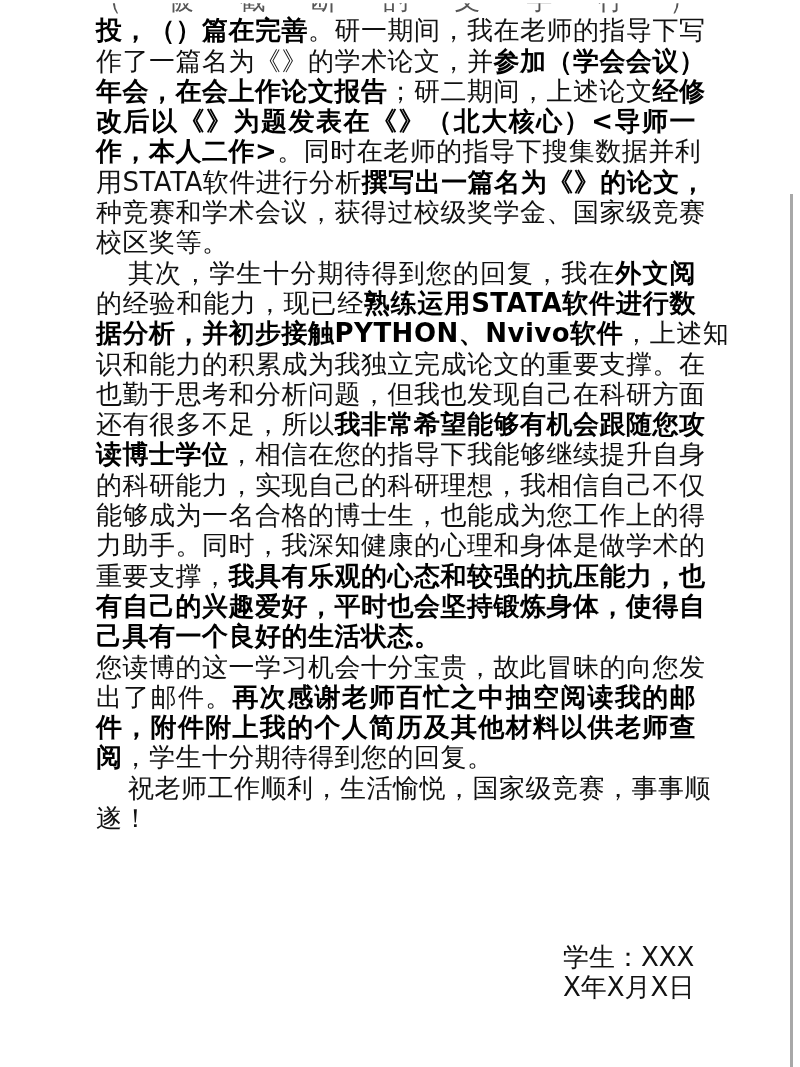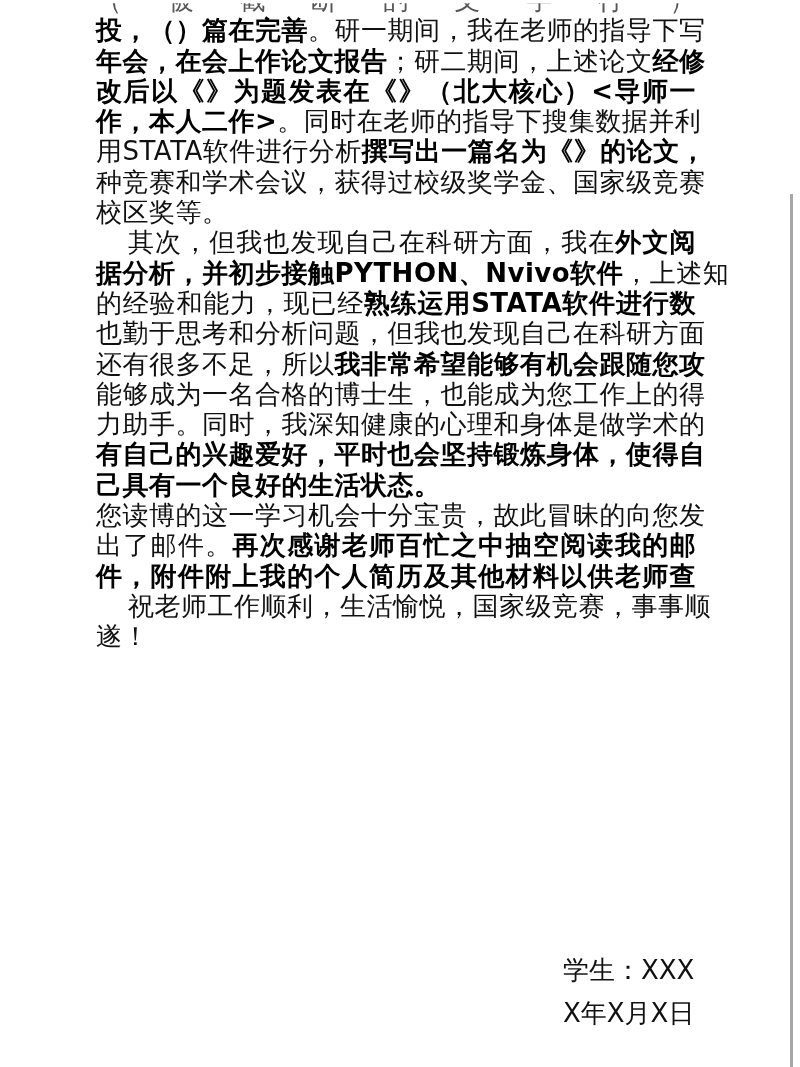--- a/index.html
+++ b/index.html
@@ -53,56 +53,61 @@
   .signature {
     position: absolute;
     left: 563px;
     top: 942px;
     font-size: 26px;
     line-height: 30.3px;
   }
   .signature .sig-line {
     display: block;
     white-space: nowrap;
-    margin-top: 13px;
   }
   .scrollbar {
     position: absolute;
     left: 790px;
     top: 194px;
     width: 3px;
     height: 873px;
     background: #a8a8a8;
   }
 </style>
 </head>
 <body>
 
 <div class="page">
   <div class="letter-body" id="letter-body">
     <span class="line partial">（被截断的文字行）</span>
   <span class="line"><span class="seg bold">投，（）篇在完善</span><span class="seg">。研一期间，我在老师的指导下写</span></span>
+      <span class="line"><span class="seg">作了一篇名为《》的学术论文，并</span><span class="seg bold">参加（学会会议）</span></span>
       <span class="line"><span class="seg bold">年会，在会上作论文报告</span><span class="seg">；研二期间，上述论文</span><span class="seg bold">经修</span></span>
       <span class="line"><span class="seg bold">改后以《》为题发表在《》（北大核心）&lt;导师一</span></span>
       <span class="line"><span class="seg bold">作，本人二作&gt;</span><span class="seg">。同时在老师的指导下搜集数据并利</span></span>
       <span class="line"><span class="seg">用STATA软件进行分析</span><span class="seg bold">撰写出一篇名为《》的论文，</span></span>
       <span class="line"><span class="seg">种竞赛和学术会议，获得过校级奖学金、国家级竞赛</span></span>
       <span class="line last"><span class="seg">校区奖等。</span></span>
-      <span class="line indent"><span class="seg">其次，但我也发现自己在科研方面，我在</span><span class="seg bold">外文阅</span></span>
+      <span class="line indent"><span class="seg">其次，学生十分期待得到您的回复，我在</span><span class="seg bold">外文阅</span></span>
+      <span class="line"><span class="seg">的经验和能力，现已经</span><span class="seg bold">熟练运用STATA软件进行数</span></span>
       <span class="line"><span class="seg bold">据分析，并初步接触PYTHON、Nvivo软件</span><span class="seg">，上述知</span></span>
-      <span class="line"><span class="seg">的经验和能力，现已经</span><span class="seg bold">熟练运用STATA软件进行数</span></span>
+      <span class="line"><span class="seg">识和能力的积累成为我独立完成论文的重要支撑。在</span></span>
       <span class="line"><span class="seg">也勤于思考和分析问题，但我也发现自己在科研方面</span></span>
       <span class="line"><span class="seg">还有很多不足，所以</span><span class="seg bold">我非常希望能够有机会跟随您攻</span></span>
+      <span class="line"><span class="seg bold">读博士学位</span><span class="seg">，相信在您的指导下我能够继续提升自身</span></span>
+      <span class="line"><span class="seg">的科研能力，实现自己的科研理想，我相信自己不仅</span></span>
       <span class="line"><span class="seg">能够成为一名合格的博士生，也能成为您工作上的得</span></span>
       <span class="line"><span class="seg">力助手。同时，我深知健康的心理和身体是做学术的</span></span>
+      <span class="line"><span class="seg">重要支撑，</span><span class="seg bold">我具有乐观的心态和较强的抗压能力，也</span></span>
       <span class="line"><span class="seg bold">有自己的兴趣爱好，平时也会坚持锻炼身体，使得自</span></span>
       <span class="line last"><span class="seg bold">己具有一个良好的生活状态。</span></span>
       <span class="line"><span class="seg">您读博的这一学习机会十分宝贵，故此冒昧的向您发</span></span>
       <span class="line"><span class="seg">出了邮件。</span><span class="seg bold">再次感谢老师百忙之中抽空阅读我的邮</span></span>
       <span class="line"><span class="seg bold">件，附件附上我的个人简历及其他材料以供老师查</span></span>
+      <span class="line last"><span class="seg bold">阅</span><span class="seg">，学生十分期待得到您的回复。</span></span>
       <span class="line indent"><span class="seg">祝老师工作顺利，生活愉悦，国家级竞赛，事事顺</span></span>
       <span class="line last"><span class="seg">遂！</span></span>
     </div>
 
   <div class="signature">
     <span class="sig-line">学生：XXX</span>
     <span class="sig-line">X年X月X日</span>
   </div>
 
   <div class="scrollbar"></div>

